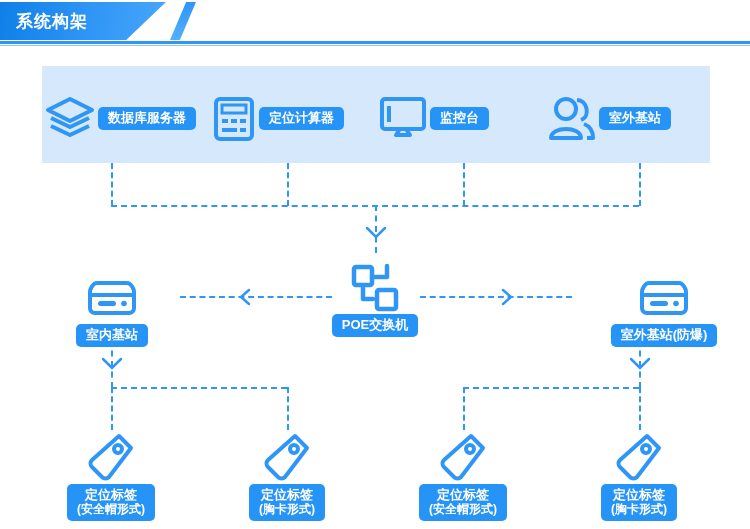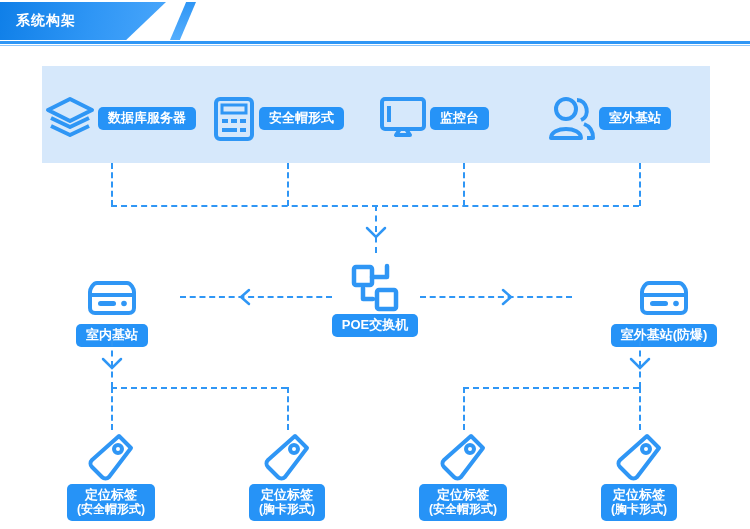--- a/index.html
+++ b/index.html
@@ -13,21 +13,21 @@
 
   
   .header { position: absolute; left: 0; top: 0; width: 750px; height: 46px; }
   .hdr-banner {
     position: absolute; left: 0; top: 2px; width: 166px; height: 38px;
     background: linear-gradient(100deg, #0f7fe8 0%, #2f96f5 55%, #49a6fb 100%);
     clip-path: polygon(0 0, 100% 0, 76% 100%, 0 100%);
     display: flex; align-items: center;
   }
   .hdr-title {
-    color: #ffffff; font-size: 14px; font-weight: bold;
+    color: #ffffff; font-size: 17px; font-weight: bold;
     letter-spacing: 1px; padding-left: 16px; white-space: nowrap;
   }
   .hdr-slash {
     position: absolute; top: 2px; left: 170px; width: 26px; height: 38px;
     background: linear-gradient(180deg, #2f96f5 0%, #55aefd 100%);
     clip-path: polygon(62% 0, 100% 0, 38% 100%, 0 100%);
   }
   .hdr-rule-a { position: absolute; left: 0; top: 41px; width: 750px; height: 3px; background: #2f96f5; }
   .hdr-rule-b { position: absolute; left: 0; top: 45px; width: 750px; height: 1px; background: #8fc6fb; }
 
@@ -106,21 +106,21 @@
           <rect x="7" y="5" width="36" height="40" rx="4" fill="none" stroke="#2f96f5" stroke-width="4"></rect>
           <rect x="13" y="11" width="24" height="8" fill="none" stroke="#2f96f5" stroke-width="3"></rect>
           <rect x="13" y="25" width="6" height="4" fill="#2f96f5"></rect>
           <rect x="22" y="25" width="6" height="4" fill="#2f96f5"></rect>
           <rect x="31" y="25" width="6" height="4" fill="#2f96f5"></rect>
           <rect x="13" y="34" width="15" height="4" fill="#2f96f5"></rect>
           <rect x="31" y="34" width="6" height="4" fill="#2f96f5"></rect>
         </svg>
       </div>
       <div class="pill">
-        <span>安全帽形式</span>
+        <span>定位计算器</span>
       </div>
     </div>
 
     <div class="node-top">
       <div class="icon-wrap">
         <svg width="54" height="50" viewBox="0 0 54 50">
           <g fill="none" stroke="#2f96f5" stroke-width="4" stroke-linejoin="round">
             <rect x="6" y="5" width="42" height="30" rx="3"></rect>
             <path d="M13 12 L13 28"></path>
             <path d="M20 41 L34 41 L30 35 L24 35 Z"></path>

